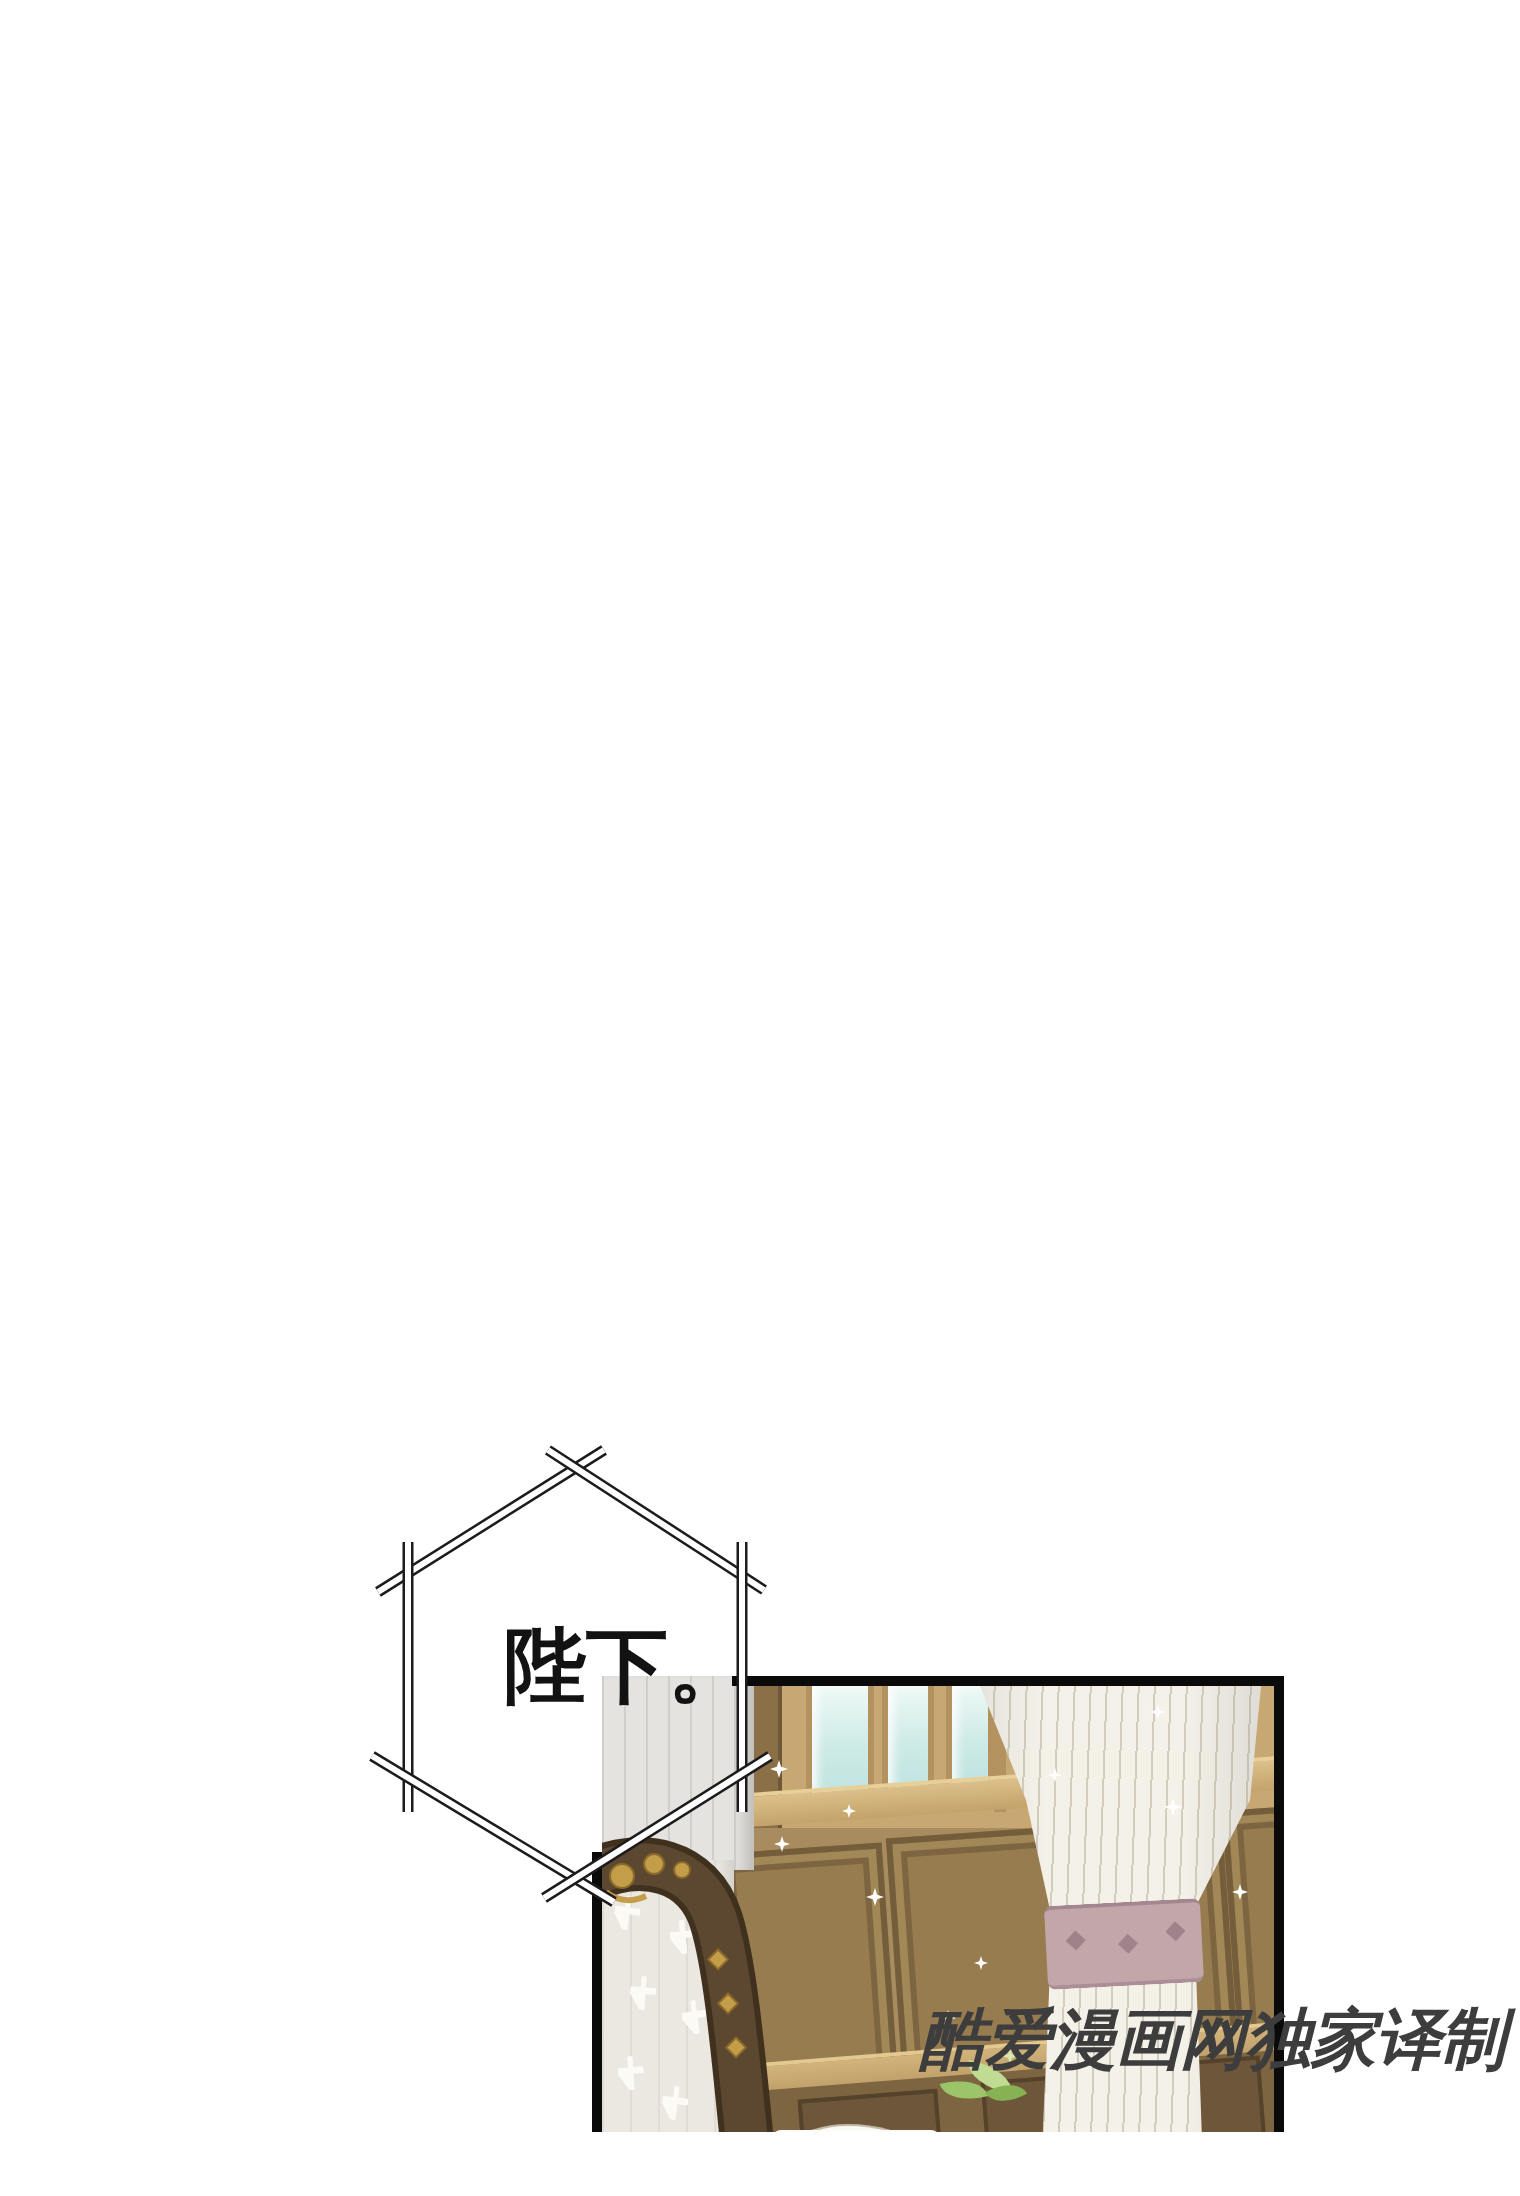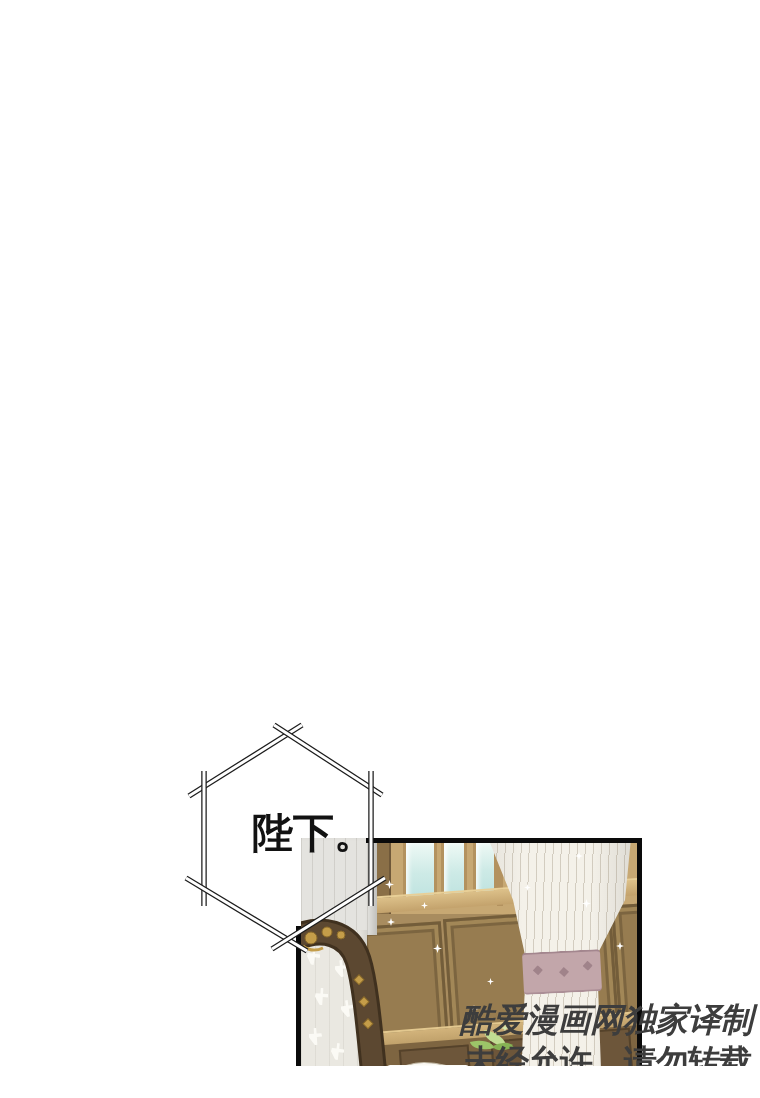--- a/index.html
+++ b/index.html
@@ -250,15 +250,14 @@
       <line x1="186" y1="878" x2="307" y2="951" stroke="#1c1c1c" stroke-width="5.5"></line>
       <line x1="186" y1="878" x2="307" y2="951" stroke="#ffffff" stroke-width="3"></line>
       <line x1="385" y1="878" x2="272" y2="949" stroke="#1c1c1c" stroke-width="5.5"></line>
       <line x1="385" y1="878" x2="272" y2="949" stroke="#ffffff" stroke-width="3"></line>
     </g>
   </svg>
 
   <div class="abs bubble-text">陛下。</div>
 
   <div class="abs watermark wm1">酷爱漫画网独家译制</div>
-  <div class="abs watermark wm2">未经允许，请勿转载</div>
 
 </div>
 
 </body></html>

